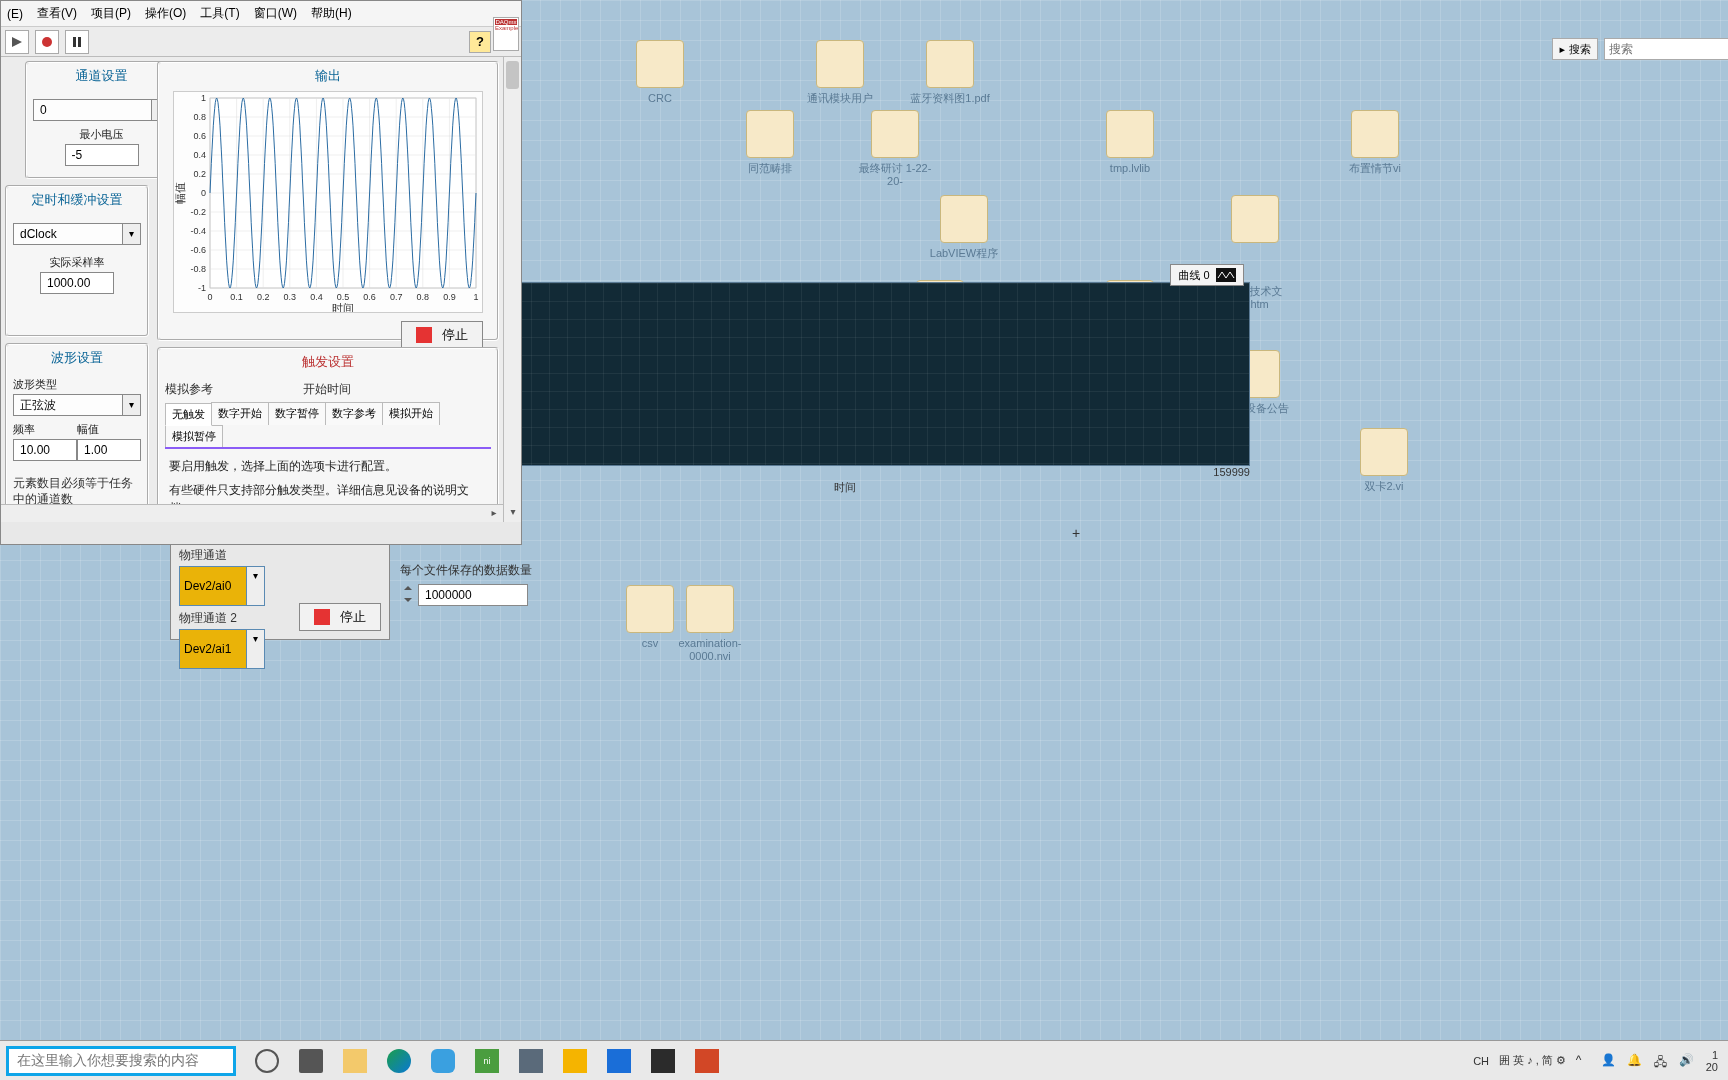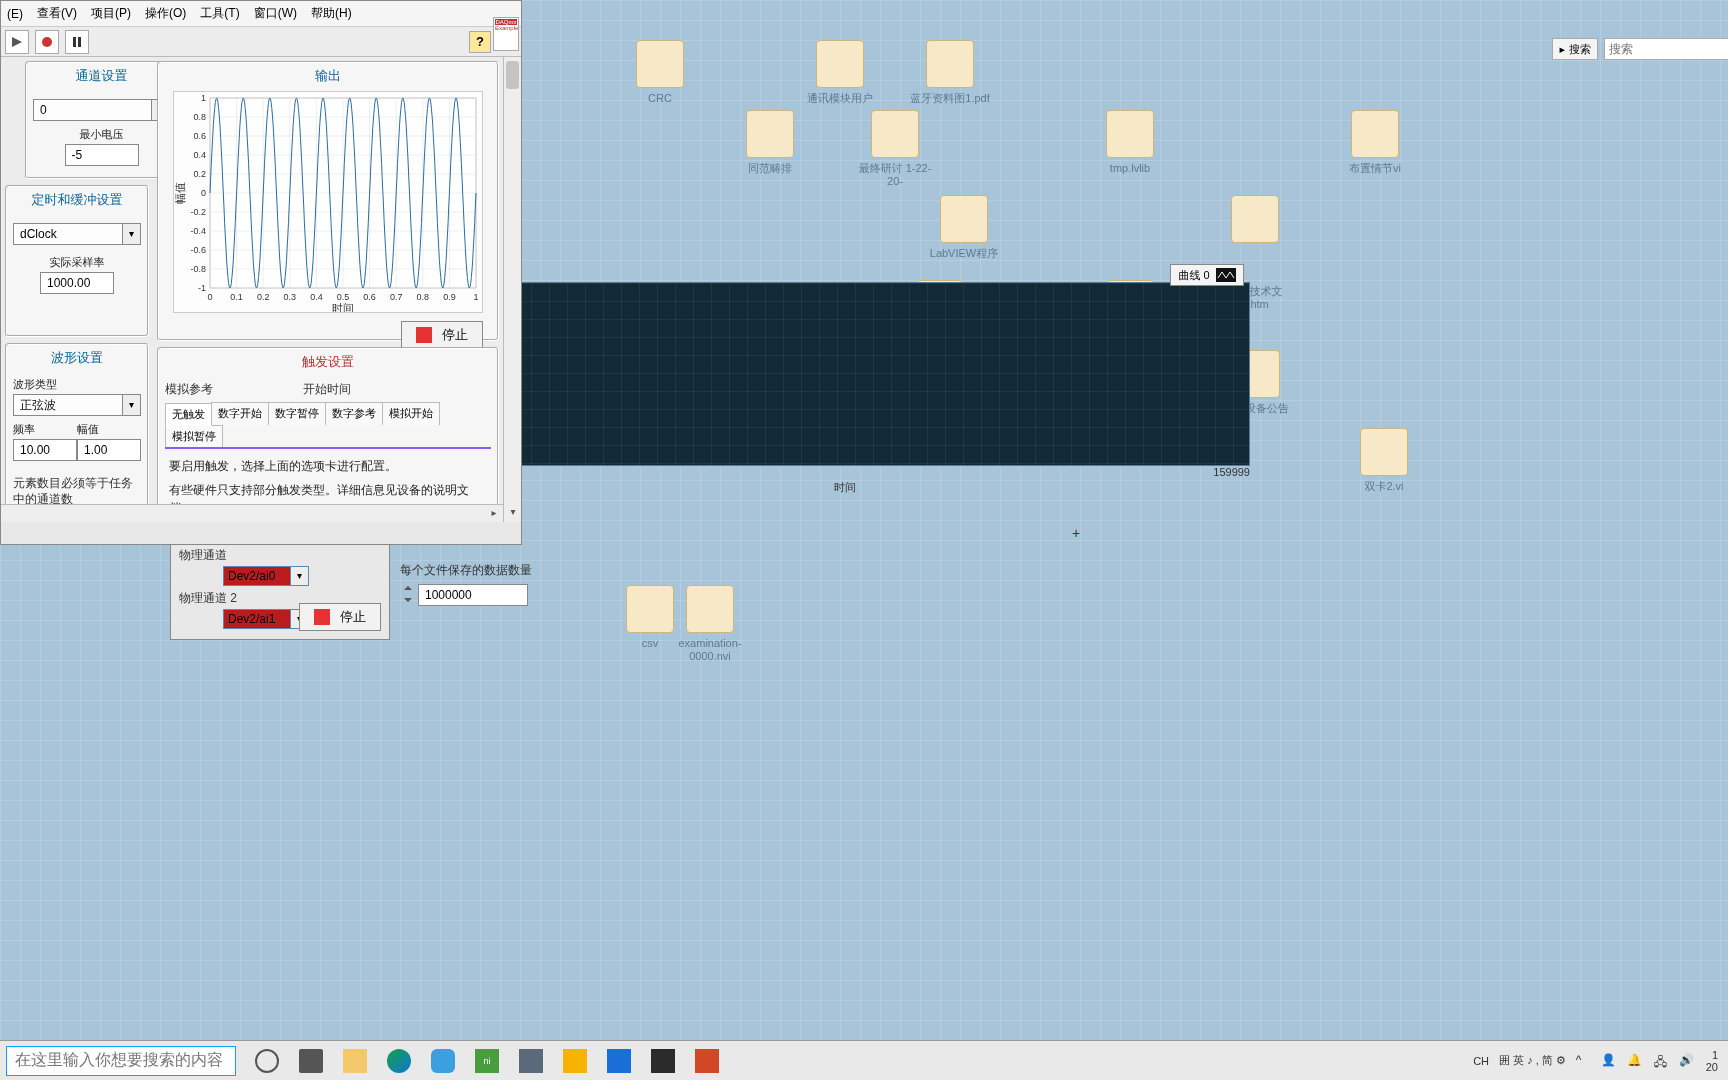--- a/index.html
+++ b/index.html
@@ -77,21 +77,21 @@
 #panel-tr .tabhead { display:flex; font-size:12px; padding:4px 6px 2px 6px; gap:90px; color:#333;}
 #panel-tr .body-txt { font-size:12px; color:#222; padding:8px 10px; line-height:18px;}
 
 
 .sub-window {
   position:absolute; left:170px; top:540px; width:220px; height:100px;
   background:#e8e8e8; border:1px solid #888; z-index:25; padding:4px 6px;
 }
 .sub-window .grp-lbl { font-size:12px; color:#333; margin:2px 0 2px 2px;}
 .sub-window .cbo2 { display:flex; margin:0 0 4px 2px;}
-.sub-window .cbo2 .main { flex:0 0 68px; border:1px solid #5a8ab3; background:#b91c1c; font-size:12px; padding:2px 4px;margin-left:44px;}
+.sub-window .cbo2 .main { flex:0 0 68px; border:1px solid #5a8ab3; background:#eab308; font-size:12px; padding:12px 4px;}
 .sub-window .cbo2 .dd { width:18px; border:1px solid #5a8ab3; border-left:none; background:#eee; text-align:center; font-size:10px; line-height:18px;}
 .sub-window .stop-btn { position:absolute; right:8px; bottom:8px; display:flex; align-items:center; gap:10px; border:1px solid #888; background:#f2f2f2; padding:4px 14px; font-size:13px;}
 .sub-window .stop-btn .red-sq { width:16px; height:16px; background:#e53333;}
 
 .data-count { position:absolute; left:400px; top:562px; z-index:25; font-size:12px; color:#333;}
 .data-count .txt-in { width:110px; margin-top:4px;}
 .data-count .spin { display:inline-block; width:16px; height:28px; vertical-align:top; margin-right:2px; position:relative; top:1px;}
 .data-count .spin::before, .data-count .spin::after { content:""; position:absolute; left:4px; border:4px solid transparent;}
 .data-count .spin::before { top:2px; border-bottom-color:#555;}
 .data-count .spin::after { bottom:2px; border-top-color:#555;}
@@ -113,21 +113,21 @@
 .big-legend .lsw { width:20px; height:14px; background:#111;}
 .cursor-cross { position:absolute; left:1072px; top:525px; font-size:14px; color:#333; z-index:5;}
 
 
 .search-bar { position:absolute; right:4px; top:38px; width:120px; height:22px; display:flex; z-index:40;}
 .search-bar input { flex:1; border:1px solid #aaa; font-size:12px; padding:0 4px;}
 .search-tag { position:absolute; right:130px; top:38px; height:22px; border:1px solid #aaa; background:#f4f4f4; padding:0 6px; font-size:11px; line-height:20px; z-index:40; display:flex; align-items:center; gap:4px;}
 
 
 .taskbar { position:absolute; bottom:0; left:0; right:0; height:40px; background:#e9e9e9; border-top:1px solid #999; display:flex; align-items:center;}
-.tb-search { margin-left:6px; flex:0 0 230px; height:30px; border:1px solid #0ea5e9; background:#fff; font-size:16px; padding:0 8px; color:#777; display:flex; align-items:center;}
+.tb-search { margin-left:6px; flex:0 0 230px; height:30px; border:3px solid #0ea5e9; background:#fff; font-size:14px; padding:0 8px; color:#777; display:flex; align-items:center;}
 .tb-icons { display:flex; margin-left:10px; gap:2px;}
 .tb-icons .ti { width:42px; height:40px; display:flex; align-items:center; justify-content:center;}
 .tb-icons .ti .sq { width:24px; height:24px;}
 .tb-tray { margin-left:auto; display:flex; align-items:center; gap:10px; padding-right:10px; font-size:11px; color:#333;}
 .tb-tray .trico { width:16px; height:16px; font-size:12px;}
 </style>
 </head>
 <body>
 
 <div class="desktop-area">

